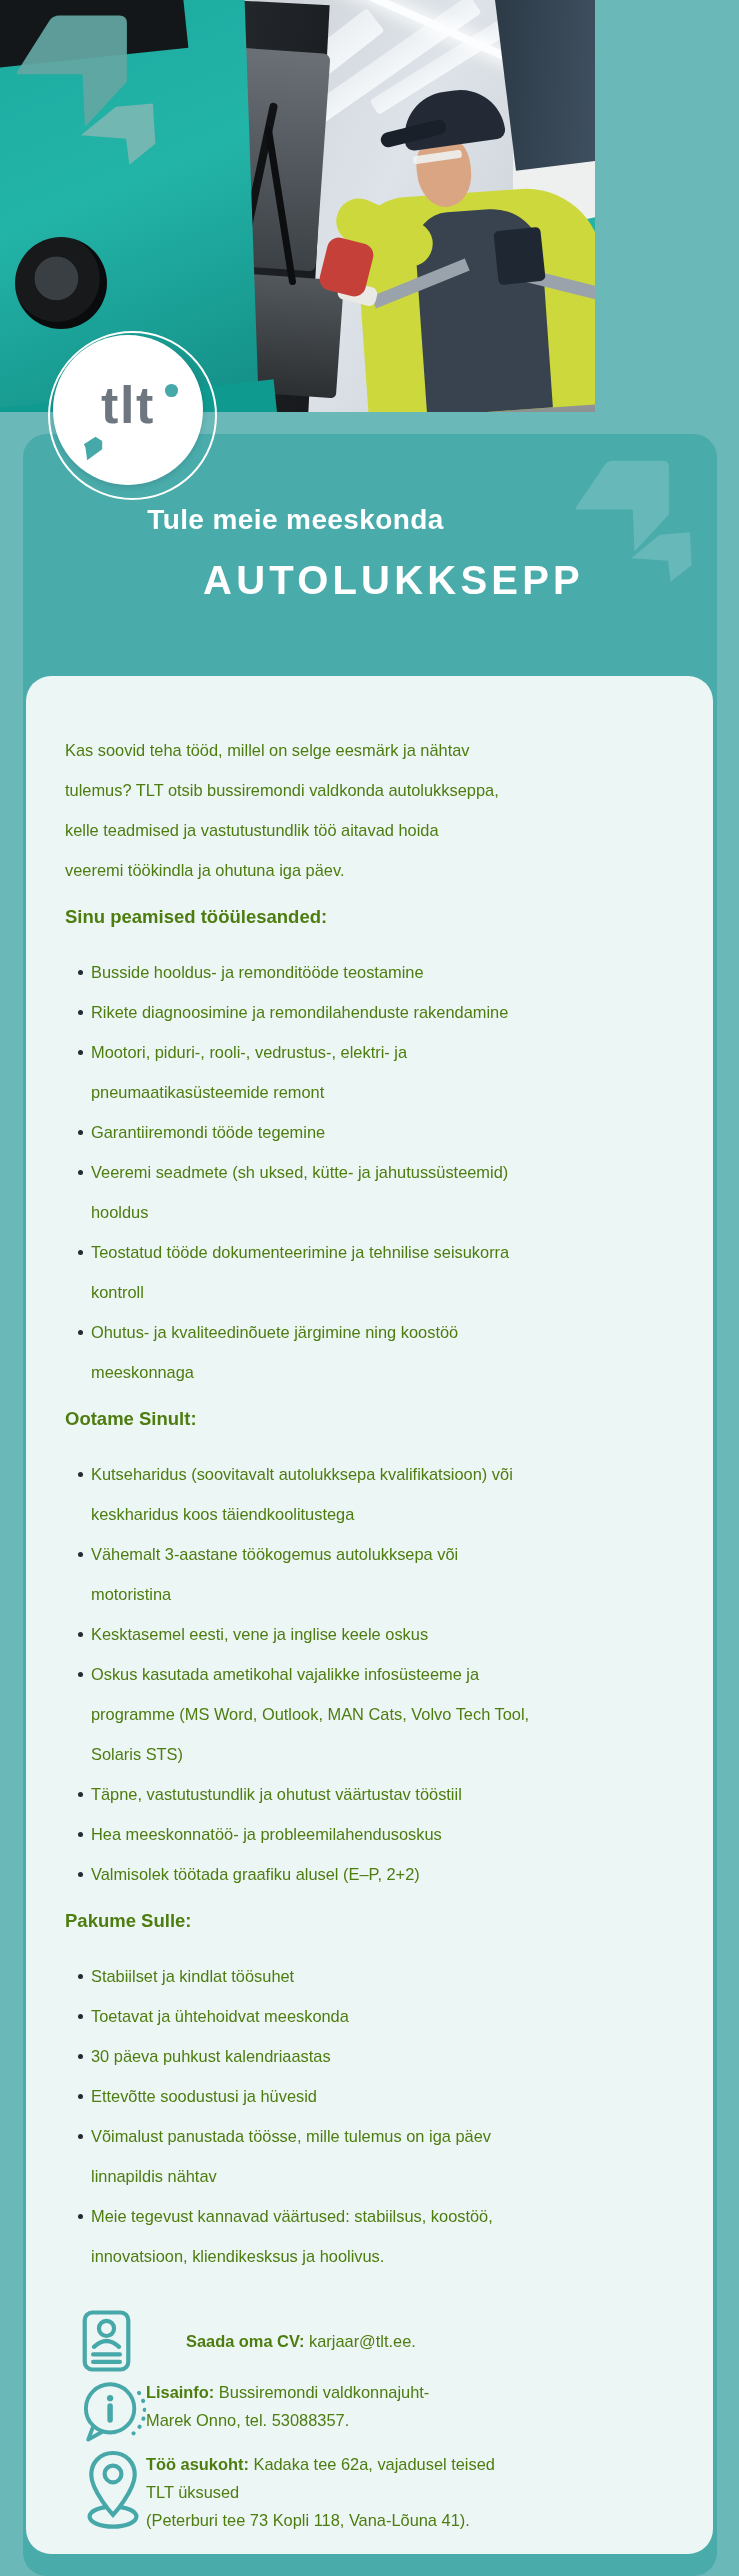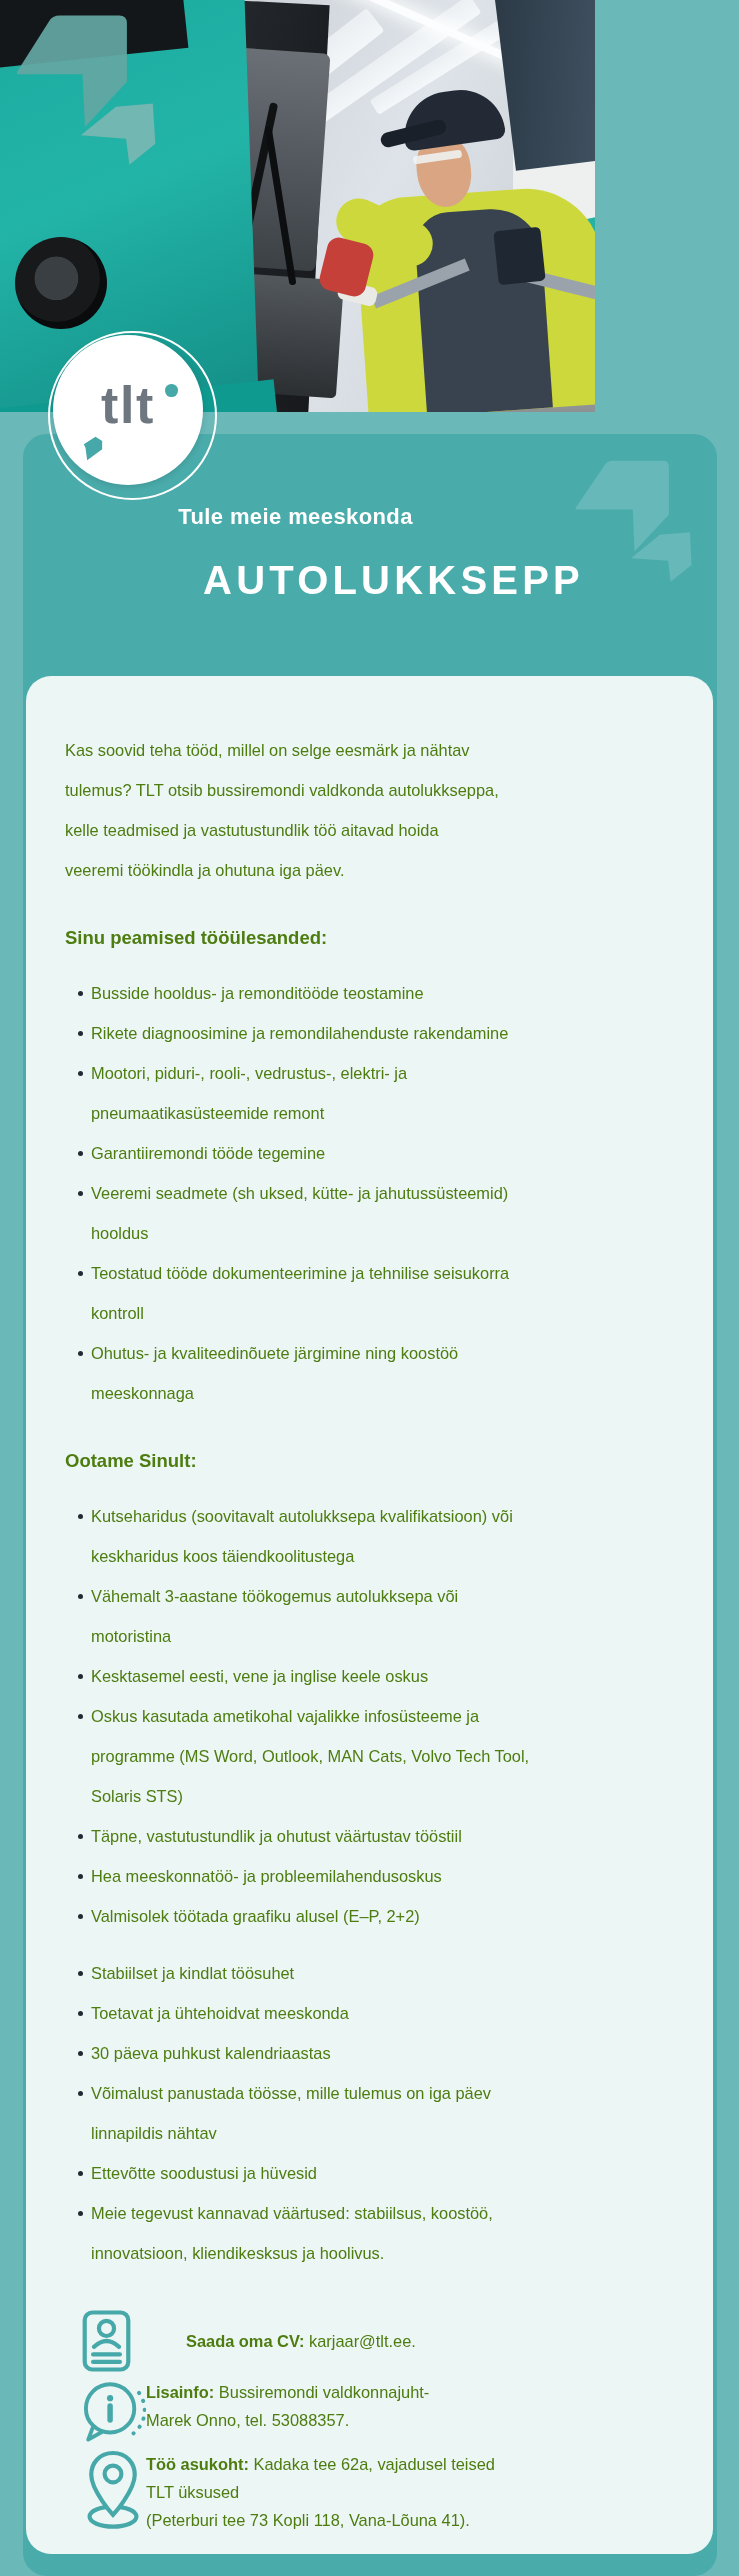--- a/index.html
+++ b/index.html
@@ -60,28 +60,28 @@
   
   .panel{left:23px;top:434px;width:694px;height:2142px;background:#4aabab;border-radius:23.5px;}
   .deco-arrow{left:551px;top:25px;}
 
   .logo-ring{left:48px;top:331px;width:165px;height:165px;border:2.1px solid #ffffff;border-radius:50%;}
   .logo-circle{left:53px;top:335px;width:150px;height:150px;background:#ffffff;border-radius:50%;box-shadow:0 1.7px 6.7px rgba(0,0,0,.12);}
   .logo-text{left:0;top:40px;width:150px;text-align:center;font-size:52px;font-weight:bold;color:#6e7780;letter-spacing:1.7px;}
   .logo-dot{left:112px;top:49px;width:12.6px;height:12.6px;border-radius:50%;background:#46a8a8;}
   .logo-comma{left:28.6px;top:101px;}
 
-  .kicker{left:0;top:504px;width:591px;text-align:center;color:#ffffff;font-size:22px;font-weight:bold;letter-spacing:0.4px;}
+  .kicker{left:0;top:504px;width:591px;text-align:center;color:#ffffff;font-size:28px;font-weight:bold;letter-spacing:0.4px;}
   .title{left:0;top:558px;width:739px;text-align:center;color:#ffffff;font-size:40px;font-weight:bold;letter-spacing:4.2px;padding-left:24px;}
 
   
   .card{left:26px;top:676px;width:687px;height:1878px;background:#ecf6f5;border-radius:25px;
         color:#4d7c0f;box-sizing:border-box;padding:54px 33px 0 39px;font-size:16.4px;}
   .para{line-height:40px;white-space:pre-line;}
-  .h2{font-size:18.5px;font-weight:bold;line-height:37px;margin-top:29px;}
+  .h2{font-size:18.5px;font-weight:bold;line-height:37px;margin-top:8px;}
   ul.blist{list-style:none;margin:0;padding:17px 0 0 12.6px;}
   ul.blist li{position:relative;padding-left:13.4px;line-height:40px;}
   ul.blist li::before{content:"";position:absolute;left:0;top:17.6px;width:5px;height:5px;border-radius:50%;background:#232a33;}
   .btext{white-space:pre-line;}
 
   .contacts{position:absolute;left:39px;top:1634px;width:613px;}
   .contact-row{position:absolute;left:0;display:flex;}
   .row-cv{top:0;}
   .row-info{top:66px;}
   .row-loc{top:138px;}
@@ -194,27 +194,28 @@
 motoristina</span></li>
     <li><span class="btext">Kesktasemel eesti, vene ja inglise keele oskus</span></li>
     <li><span class="btext">Oskus kasutada ametikohal vajalikke infosüsteeme ja
 programme (MS Word, Outlook, MAN Cats, Volvo Tech Tool,
 Solaris STS)</span></li>
     <li><span class="btext">Täpne, vastutustundlik ja ohutust väärtustav tööstiil</span></li>
     <li><span class="btext">Hea meeskonnatöö- ja probleemilahendusoskus</span></li>
     <li><span class="btext">Valmisolek töötada graafiku alusel (E–P, 2+2)</span></li>
   </ul>
 
+  <div class="h2">Pakume Sulle:</div>
   <ul class="blist">
     <li><span class="btext">Stabiilset ja kindlat töösuhet</span></li>
     <li><span class="btext">Toetavat ja ühtehoidvat meeskonda</span></li>
     <li><span class="btext">30 päeva puhkust kalendriaastas</span></li>
+    <li><span class="btext">Ettevõtte soodustusi ja hüvesid</span></li>
     <li><span class="btext">Võimalust panustada töösse, mille tulemus on iga päev
 linnapildis nähtav</span></li>
-    <li><span class="btext">Ettevõtte soodustusi ja hüvesid</span></li>
     <li><span class="btext">Meie tegevust kannavad väärtused: stabiilsus, koostöö,
 innovatsioon, kliendikesksus ja hoolivus.</span></li>
   </ul>
 
   <div class="contacts">
 
     <div class="contact-row row-cv">
       <div class="cicon">
         <svg width="49" height="62" viewBox="0 0 58 74">
           <rect x="3" y="3" width="52" height="68" rx="9" fill="none" stroke="#46a8a8" stroke-width="5"></rect>

